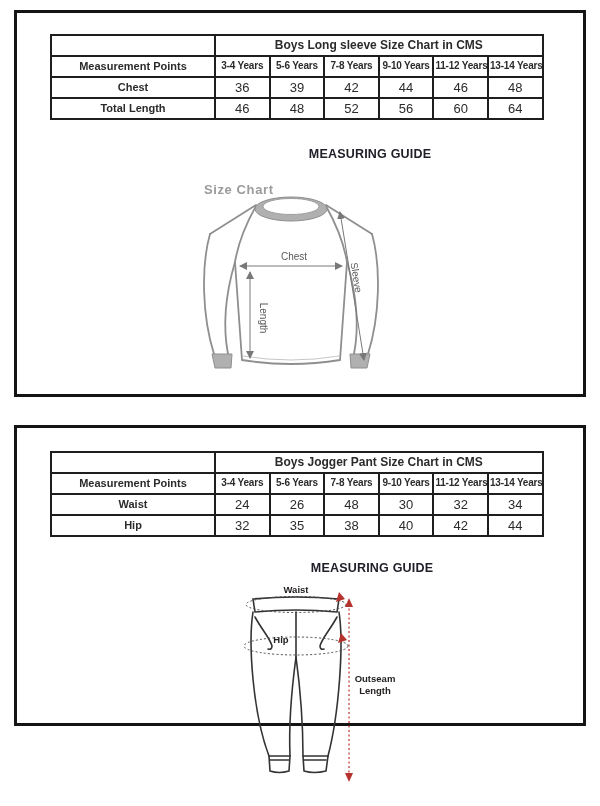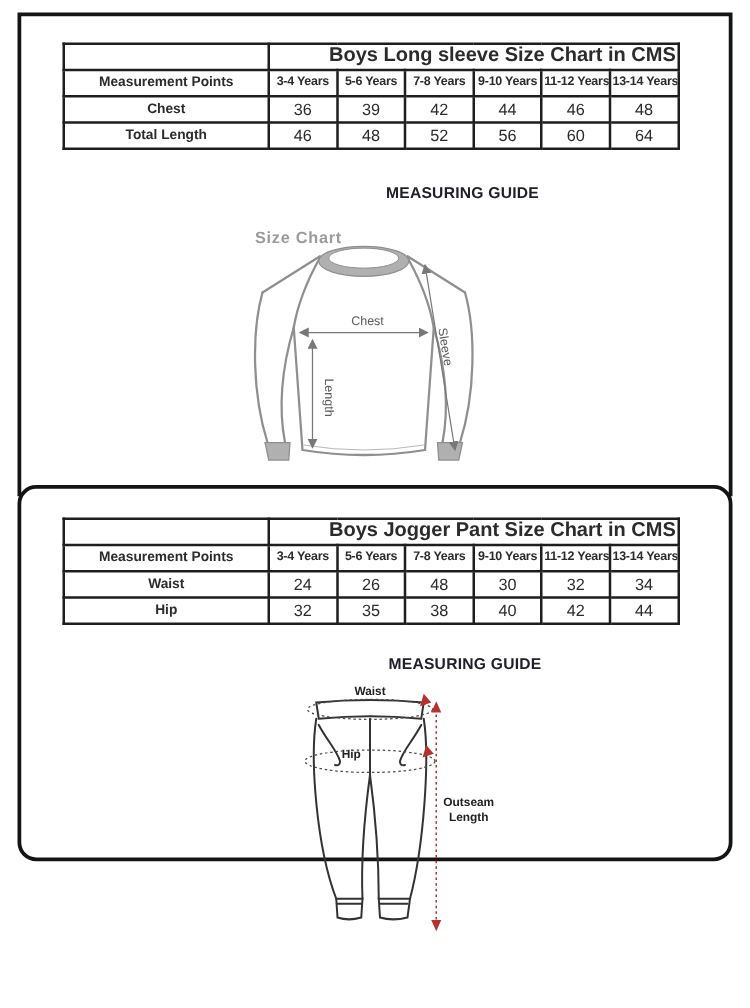--- a/index.html
+++ b/index.html
@@ -5,34 +5,34 @@
   html,body{margin:0;padding:0;}
   body{
     width:600px;height:806px;position:relative;background:#ffffff;
     font-family:"Liberation Sans",sans-serif;color:#2e2e2e;overflow:hidden;
   }
   .panel{
     position:absolute;left:14px;width:572px;box-sizing:border-box;
     border:3px solid #141414;background:#ffffff;
   }
   #panel-top{top:10px;height:387px;}
-  #panel-bottom{top:388px;height:301px;border-radius:15px;}
+  #panel-bottom{top:425px;height:301px;}
 
   
   .size-table{
     position:absolute;left:33px;border-collapse:collapse;table-layout:fixed;
     width:492px;font-size:11px;color:#2b2b2b;background:#fff;
   }
   #table-longsleeve{top:21px;}
   #table-jogger{top:23px;}
   .size-table td{
     border:2px solid #1e1e1e;text-align:center;vertical-align:middle;
     padding:0 1px;height:19px;line-height:1.05;white-space:nowrap;overflow:hidden;
   }
-  .size-table td.ttl{font-weight:bold;font-size:16px;text-align:right;}
+  .size-table td.ttl{font-weight:bold;font-size:12px;}
   .size-table td.lbl{font-weight:bold;font-size:11px;margin-left:40px;}
   .size-table td.hdr{font-weight:bold;font-size:10px;letter-spacing:-0.2px;}
   .size-table td.val{font-weight:normal;font-size:13px;}
   .size-table col.c0{width:164px;}
   .size-table col.cy{width:54.6px;}
 
   
   .guide-heading{
     position:absolute;width:260px;text-align:center;font-weight:bold;
     font-size:12.5px;letter-spacing:0.2px;color:#20202a;

